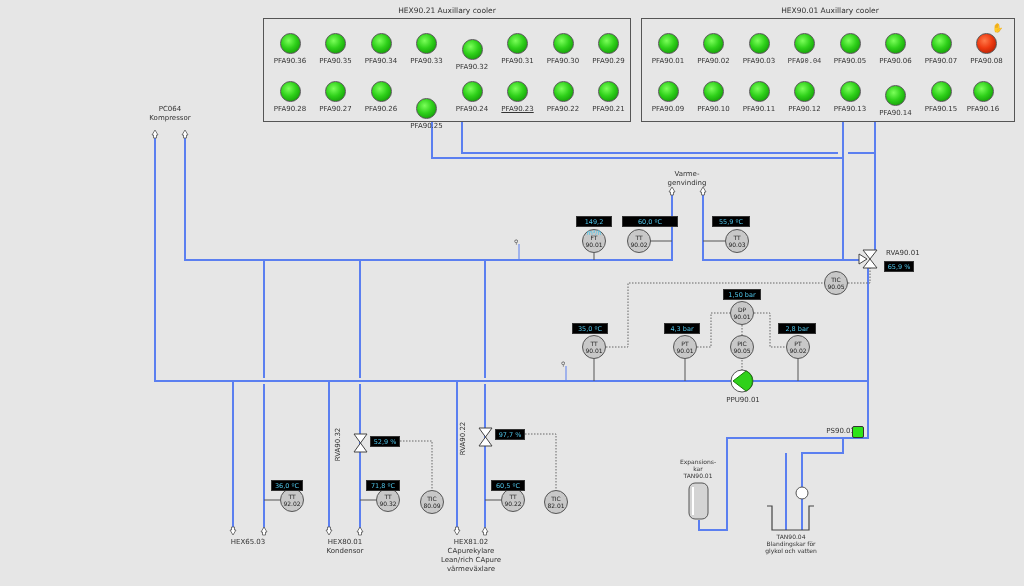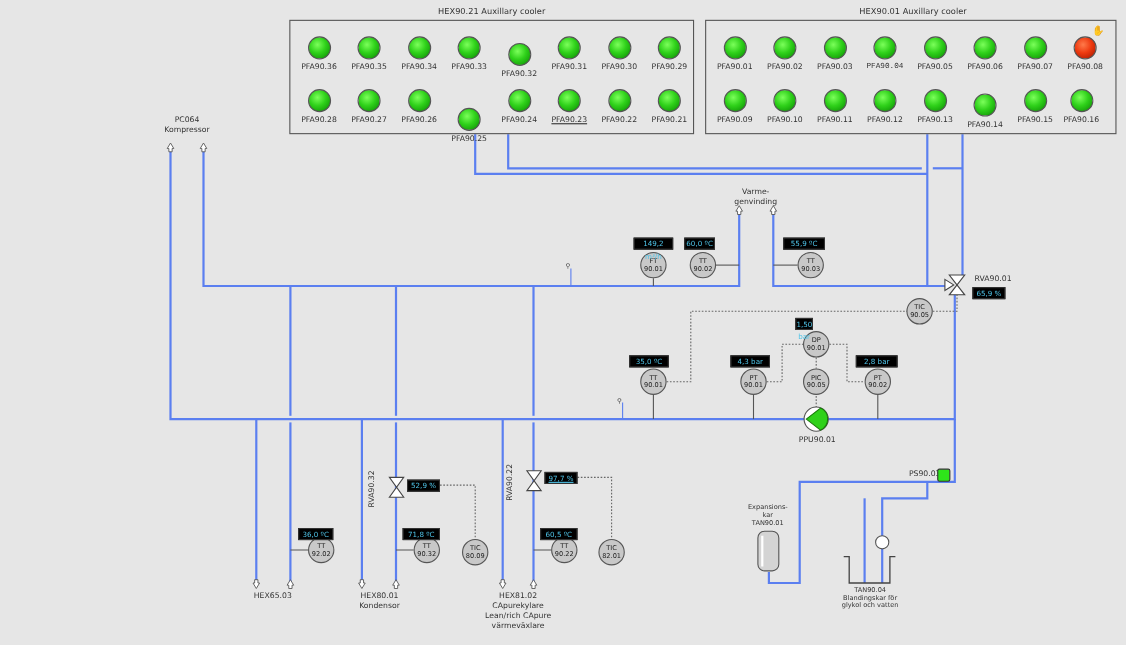--- a/index.html
+++ b/index.html
@@ -281,33 +281,33 @@
 </div>
 <div class="txt" style="left:718px;top:396px;width:50px;">PPU90.01</div>
 <div class="txt" style="left:815px;top:427px;width:40px;text-align:right;">PS90.03</div>
 <div class="ps" style="left:852px;top:426px;"></div>
 <div class="txt" style="left:886px;top:249px;">RVA90.01</div>
 <div class="txt" style="left:322px;top:440px;transform:rotate(-90deg);">RVA90.32</div>
 <div class="txt" style="left:447px;top:434px;transform:rotate(-90deg);">RVA90.22</div>
 
 <div class="disp" style="left:884px;top:261px;width:30px;">65,9 %</div>
 <div class="disp" style="left:370px;top:436px;width:30px;">52,9 %</div>
-<div class="disp" style="left:495px;top:429px;width:30px;text-decoration:underline;">97,7 %</div>
+<div class="disp" style="left:495px;top:429px;width:30px;">97,7 %</div>
 
 <div id="instruments">
     <div class="inst" style="left: 582px; top: 229px;">
       <div>FT</div>
       <div>90.01</div>
     </div>
     <div class="disp" style="left: 576px; top: 216px; width: 36px;">149,2 m³/h</div>
     <div class="inst" style="left: 627px; top: 229px;">
       <div>TT</div>
       <div>90.02</div>
     </div>
-    <div class="disp" style="left: 622px; top: 216px; width: 28px;">60,0 ºC</div>
+    <div class="disp" style="left: 622px; top: 216px; width: 56px;">60,0 ºC</div>
     <div class="inst" style="left: 725px; top: 229px;">
       <div>TT</div>
       <div>90.03</div>
     </div>
     <div class="disp" style="left: 712px; top: 216px; width: 38px;">55,9 ºC</div>
     <div class="inst" style="left: 824px; top: 271px;">
       <div>TIC</div>
       <div>90.05</div>
     </div>
     <div class="inst" style="left: 582px; top: 335px;">
@@ -317,21 +317,21 @@
     <div class="disp" style="left: 572px; top: 323px; width: 36px;">35,0 ºC</div>
     <div class="inst" style="left: 673px; top: 335px;">
       <div>PT</div>
       <div>90.01</div>
     </div>
     <div class="disp" style="left: 664px; top: 323px; width: 36px;">4,3 bar</div>
     <div class="inst" style="left: 730px; top: 301px;">
       <div>DP</div>
       <div>90.01</div>
     </div>
-    <div class="disp" style="left: 723px; top: 289px; width: 16px;">1,50 bar</div>
+    <div class="disp" style="left: 723px; top: 289px; width: 38px;">1,50 bar</div>
     <div class="inst" style="left: 730px; top: 335px;">
       <div>PIC</div>
       <div>90.05</div>
     </div>
     <div class="inst" style="left: 786px; top: 335px;">
       <div>PT</div>
       <div>90.02</div>
     </div>
     <div class="disp" style="left: 778px; top: 323px; width: 38px;">2,8 bar</div>
     <div class="inst" style="left: 280px; top: 488px;">

